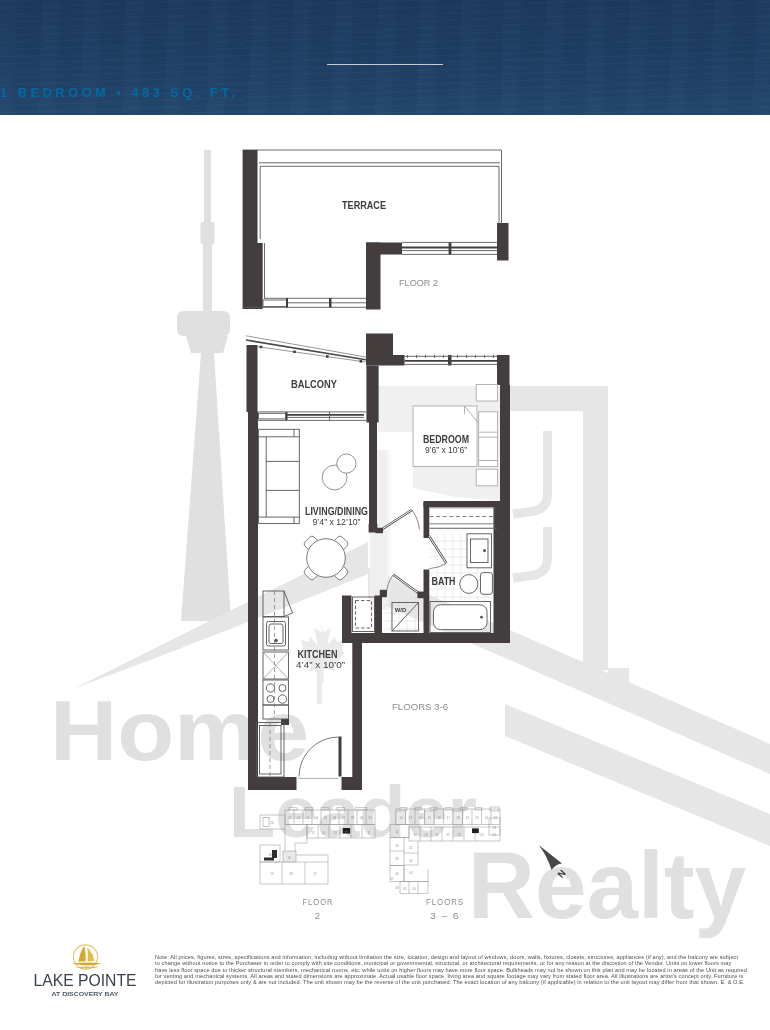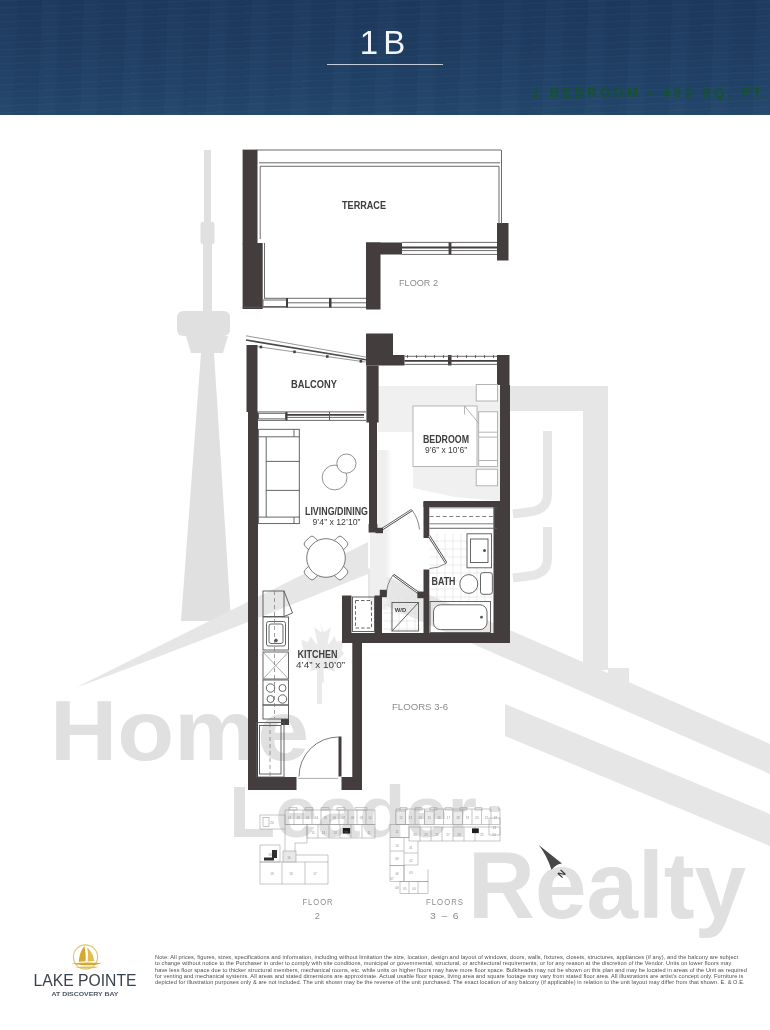--- a/index.html
+++ b/index.html
@@ -7,21 +7,21 @@
   #page{position:relative;width:770px;height:1030px;overflow:hidden;}
   #hdr{position:absolute;left:0;top:0;width:770px;height:115px;
     background:linear-gradient(180deg,#1c3a5e 0%,#1e3d62 40%,#214268 75%,#24476d 100%);}
   #hdr .tex{position:absolute;inset:0;
     background:
      repeating-linear-gradient(178deg, rgba(255,255,255,0.018) 0 1px, rgba(0,0,0,0.0) 2px 5px, rgba(0,0,0,0.02) 6px 7px),
      repeating-linear-gradient(92deg, rgba(255,255,255,0.012) 0 14px, rgba(0,0,0,0.015) 20px 42px);}
   #h1b{position:absolute;top:24px;left:0;width:770px;text-align:center;color:#f2f5f8;
     font-size:33px;letter-spacing:5px;font-weight:400;}
   #hline{position:absolute;top:64px;left:327px;width:116px;height:1px;background:#c3ccd6;}
-  #hsub{position:absolute;top:85px;left:0;width:770px;text-align:right;color:#14532d;
+  #hsub{position:absolute;top:85px;left:0;width:770px;text-align:left;color:#0369a1;
     font-size:13px;letter-spacing:3.4px;font-weight:700;}
   #svgmain{position:absolute;left:0;top:0;}
   #disc{position:absolute;left:155px;top:954px;width:592px;color:#4e4e4e;
     font-size:5.6px;line-height:6.3px;letter-spacing:0.1px;}
 </style>
 </head>
 <body>
 <div id="page">
   <svg id="svgmain" width="770" height="1030" viewBox="0 0 770 1030">
 
@@ -421,21 +421,20 @@
       <path d="M71.5,963.8 Q84,961.8 95,962.8 Q100,963.2 102.5,962.4 Q96,965.8 84,965.2 Q76.5,964.8 71.5,963.8 Z" fill="#d5a82f"></path>
       <path d="M75,967.4 Q84,966 93.5,966.8 Q97.5,967 100,966.5 Q94,968.9 85.5,968.4 Q79.5,968.1 75,967.4 Z" fill="#e3bc49"></path>
       <text x="85" y="986.3" font-size="17.2" fill="#39434f" text-anchor="middle" textLength="103" lengthAdjust="spacingAndGlyphs">LAKE POINTE</text>
       <text x="85" y="995.5" font-size="4.7" font-weight="bold" fill="#4a5560" text-anchor="middle" textLength="67" lengthAdjust="spacingAndGlyphs">AT DISCOVERY BAY</text>
     </g>
   </g>
   </svg>
   <div id="hdr">
       <div class="tex"></div>
     </div>
-  <div id="h1b">1B</div>
   <div id="hline"></div>
   <div id="hsub">1 BEDROOM • 483 SQ. FT.</div>
   <div id="disc">Note: All prices, figures, sizes, specifications and information, including without limitation the size, location, design and layout of windows, doors, walls, fixtures, closets, structures, appliances (if any), and the balcony are subject<br>
 to change without notice to the Purchaser in order to comply with site conditions, municipal or governmental, structural, or architectural requirements, or for any reason at the discretion of the Vendor. Units on lower floors may<br>
 have less floor space due to thicker structural members, mechanical rooms, etc. while units on higher floors may have more floor space. Bulkheads may not be shown on this plan and may be located in areas of the Unit as required<br>
 for venting and mechanical systems. All areas and stated dimensions are approximate. Actual usable floor space, living area and square footage may vary from stated floor area. All illustrations are artist's concept only. Furniture is<br>
 depicted for illustration purposes only &amp; are not included. The unit shown may be the reverse of the unit purchased. The exact location of any balcony (if applicable) in relation to the unit layout may differ from that shown. E. &amp; O.E.</div>
 </div>
 
 </body></html>

